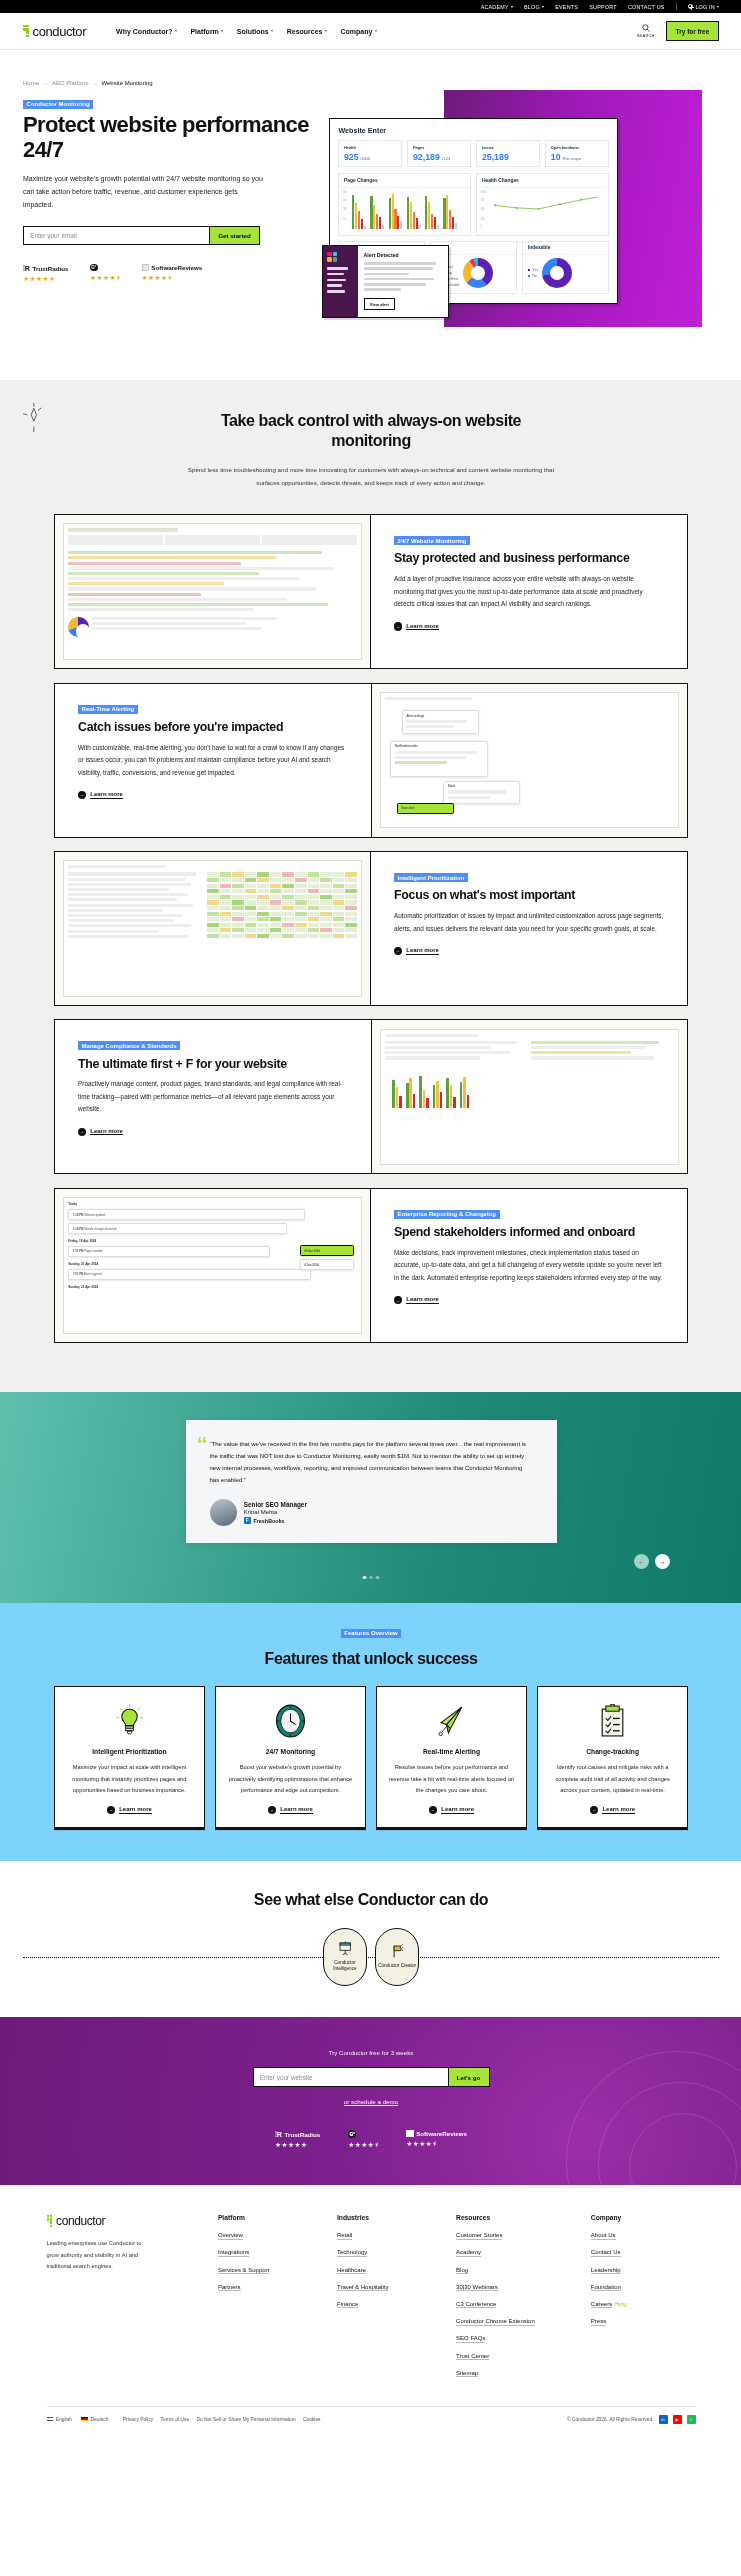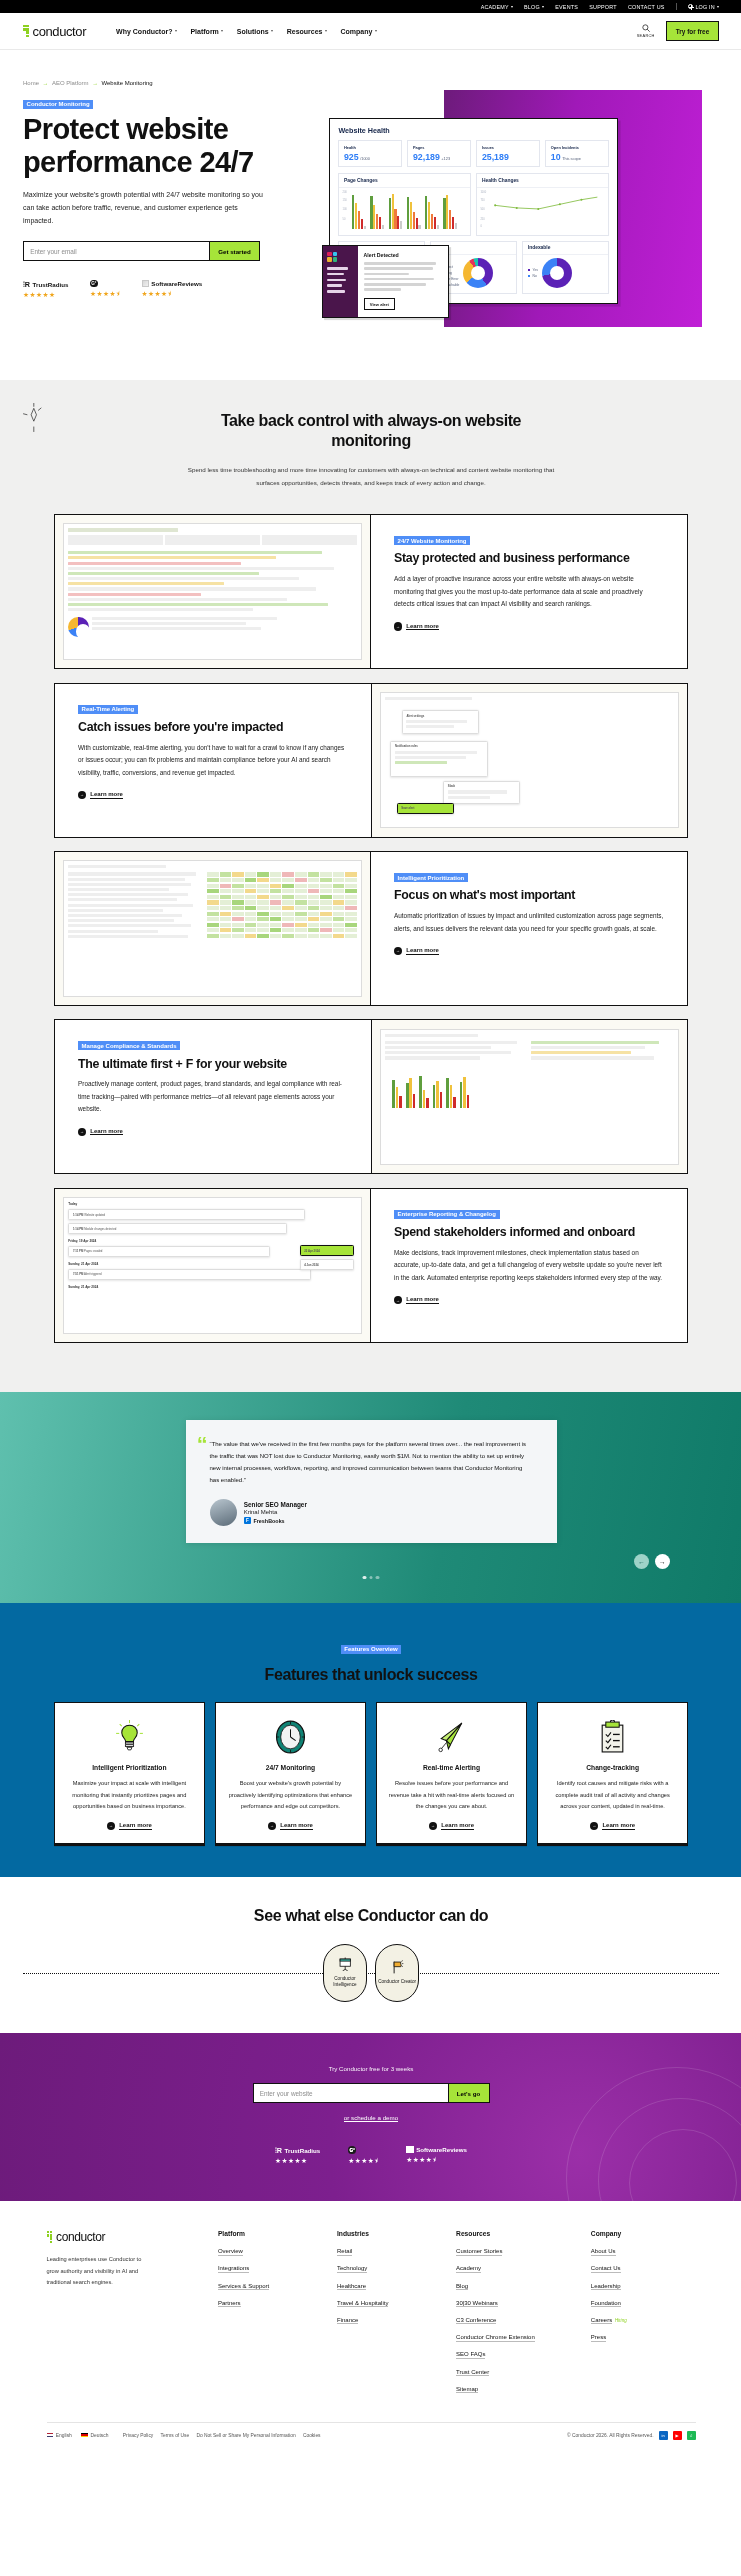--- a/index.html
+++ b/index.html
@@ -31,21 +31,21 @@
   .search-label{font-size:3.9px;letter-spacing:0.3px;color:#222}
   .btn-green{background:#a6e439;border:0.8px solid #111;font-weight:700;font-size:6.4px;padding:5.2px 8.8px;cursor:pointer;color:#111}
 
   
   .hero{display:flex;padding:15.5px 23px 0;position:relative;min-height:330px}
   .hero-left{width:301px;padding-top:14.4px}
   .crumbs{display:flex;align-items:center;gap:3.6px;font-size:6px;color:#8b8b8b;margin-bottom:13.4px}
   .crumbs .arr{color:#8ed121;font-size:5.7px}
   .crumbs .cur{color:#111}
   .badge{display:inline-block;background:#4f8ef7;color:#fff;font-weight:700;font-size:6px;padding:1.5px 3.6px;margin-bottom:4.6px}
-  .hero h1{font-size:29px;line-height:1.13;letter-spacing:-0.6px;font-weight:700;margin-bottom:10.3px}
+  .hero h1{font-size:22px;line-height:1.13;letter-spacing:-0.6px;font-weight:700;margin-bottom:10.3px}
   .hero p.lede{font-size:7px;line-height:1.85;color:#222;max-width:242px;margin-bottom:13.4px}
   .emailrow{display:flex;width:237px;border:0.9px solid #111;background:#fff;height:19.6px}
   .emailrow input{flex:1;border:none;outline:none;padding:0 6.2px;font-size:6.4px;font-family:inherit;color:#111}
   .emailrow input::placeholder{color:#8d8d8d}
   .emailrow button{background:#a6e439;border:none;border-left:0.9px solid #111;font-weight:700;font-size:6.2px;padding:0 8.2px;cursor:pointer;font-family:inherit}
   .ratings{display:flex;gap:21.6px;margin-top:18.5px}
   .rating{display:flex;flex-direction:column;gap:2.1px;align-items:flex-start}
   .rating .rlogo{display:flex;align-items:center;gap:2.6px;font-size:6.2px;font-weight:700;color:#111}
   .stars{color:#f0a61e;font-size:6.7px;letter-spacing:0.5px}
   .g2mark{width:7.7px;height:7.7px;border-radius:50%;background:#111;color:#fff;font-size:4.6px;font-weight:700;display:flex;align-items:center;justify-content:center}
@@ -127,21 +127,21 @@
   .fb-mark{width:7.2px;height:7.2px;background:#0075dd;color:#fff;font-size:4.6px;font-weight:700;display:flex;align-items:center;justify-content:center;border-radius:1px}
   .carousel{display:flex;justify-content:flex-end;gap:5.2px;max-width:598px;margin:11.3px auto 0}
   .cbtn{width:15.5px;height:15.5px;border-radius:50%;display:flex;align-items:center;justify-content:center;font-size:6.7px;cursor:pointer}
   .cbtn.prev{background:#9ed3c8;color:#0d5d50}
   .cbtn.next{background:#fff;color:#111}
   .dots{position:absolute;left:50%;transform:translateX(-50%);bottom:24px;display:flex;gap:3.1px}
   .dots i{width:3.6px;height:3.6px;border-radius:50%;background:rgba(255,255,255,.45);display:block}
   .dots i.on{background:rgba(255,255,255,.85)}
 
   
-  .sec-sage{background:#0369a1;padding:41px 23px 33px;position:relative}
+  .sec-sage{background:#7dd3fc;padding:25px 23px 33px;position:relative}
   .center{text-align:center}
   .fcards{display:grid;grid-template-columns:repeat(4,1fr);gap:10.3px;max-width:634px;margin:17.5px auto 0}
   .fcard{background:#fff;border:0.7px solid #111;box-shadow:0 2.1px 0 #111;padding:15.5px 11.3px 13.4px;text-align:center;display:flex;flex-direction:column;align-items:center}
   .fcard .ic{height:37px;display:flex;align-items:center;justify-content:center;margin-bottom:7.2px}
   .fcard h4{font-size:6.7px;font-weight:700;line-height:1.4;margin-bottom:6.2px}
   .fcard p{font-size:5.7px;line-height:2;color:#222;margin-bottom:9.3px;flex:1}
 
   
   .sec-white{background:#fff;padding:29px 23px 31px;text-align:center;position:relative}
   .pillrow{position:relative;margin-top:17.5px;height:58px;display:flex;align-items:center;justify-content:center;gap:8.2px}
@@ -290,21 +290,21 @@
           </div>
         <div class="stars">★★★★⯨</div>
       </div>
     </div>
   </div>
 
   <div class="hero-right">
     <div class="purple-back"></div>
 
     <div class="dash">
-      <h3>Website Health</h3>
+      <h3>Website Enter</h3>
       <div class="kpis">
         <div class="kpi">
             <div class="k-l">Health</div>
             <div class="k-v">
               <span>925</span>
               <span class="k-s">/1000</span>
             </div>
           </div>
         <div class="kpi">
             <div class="k-l">Pages</div>

